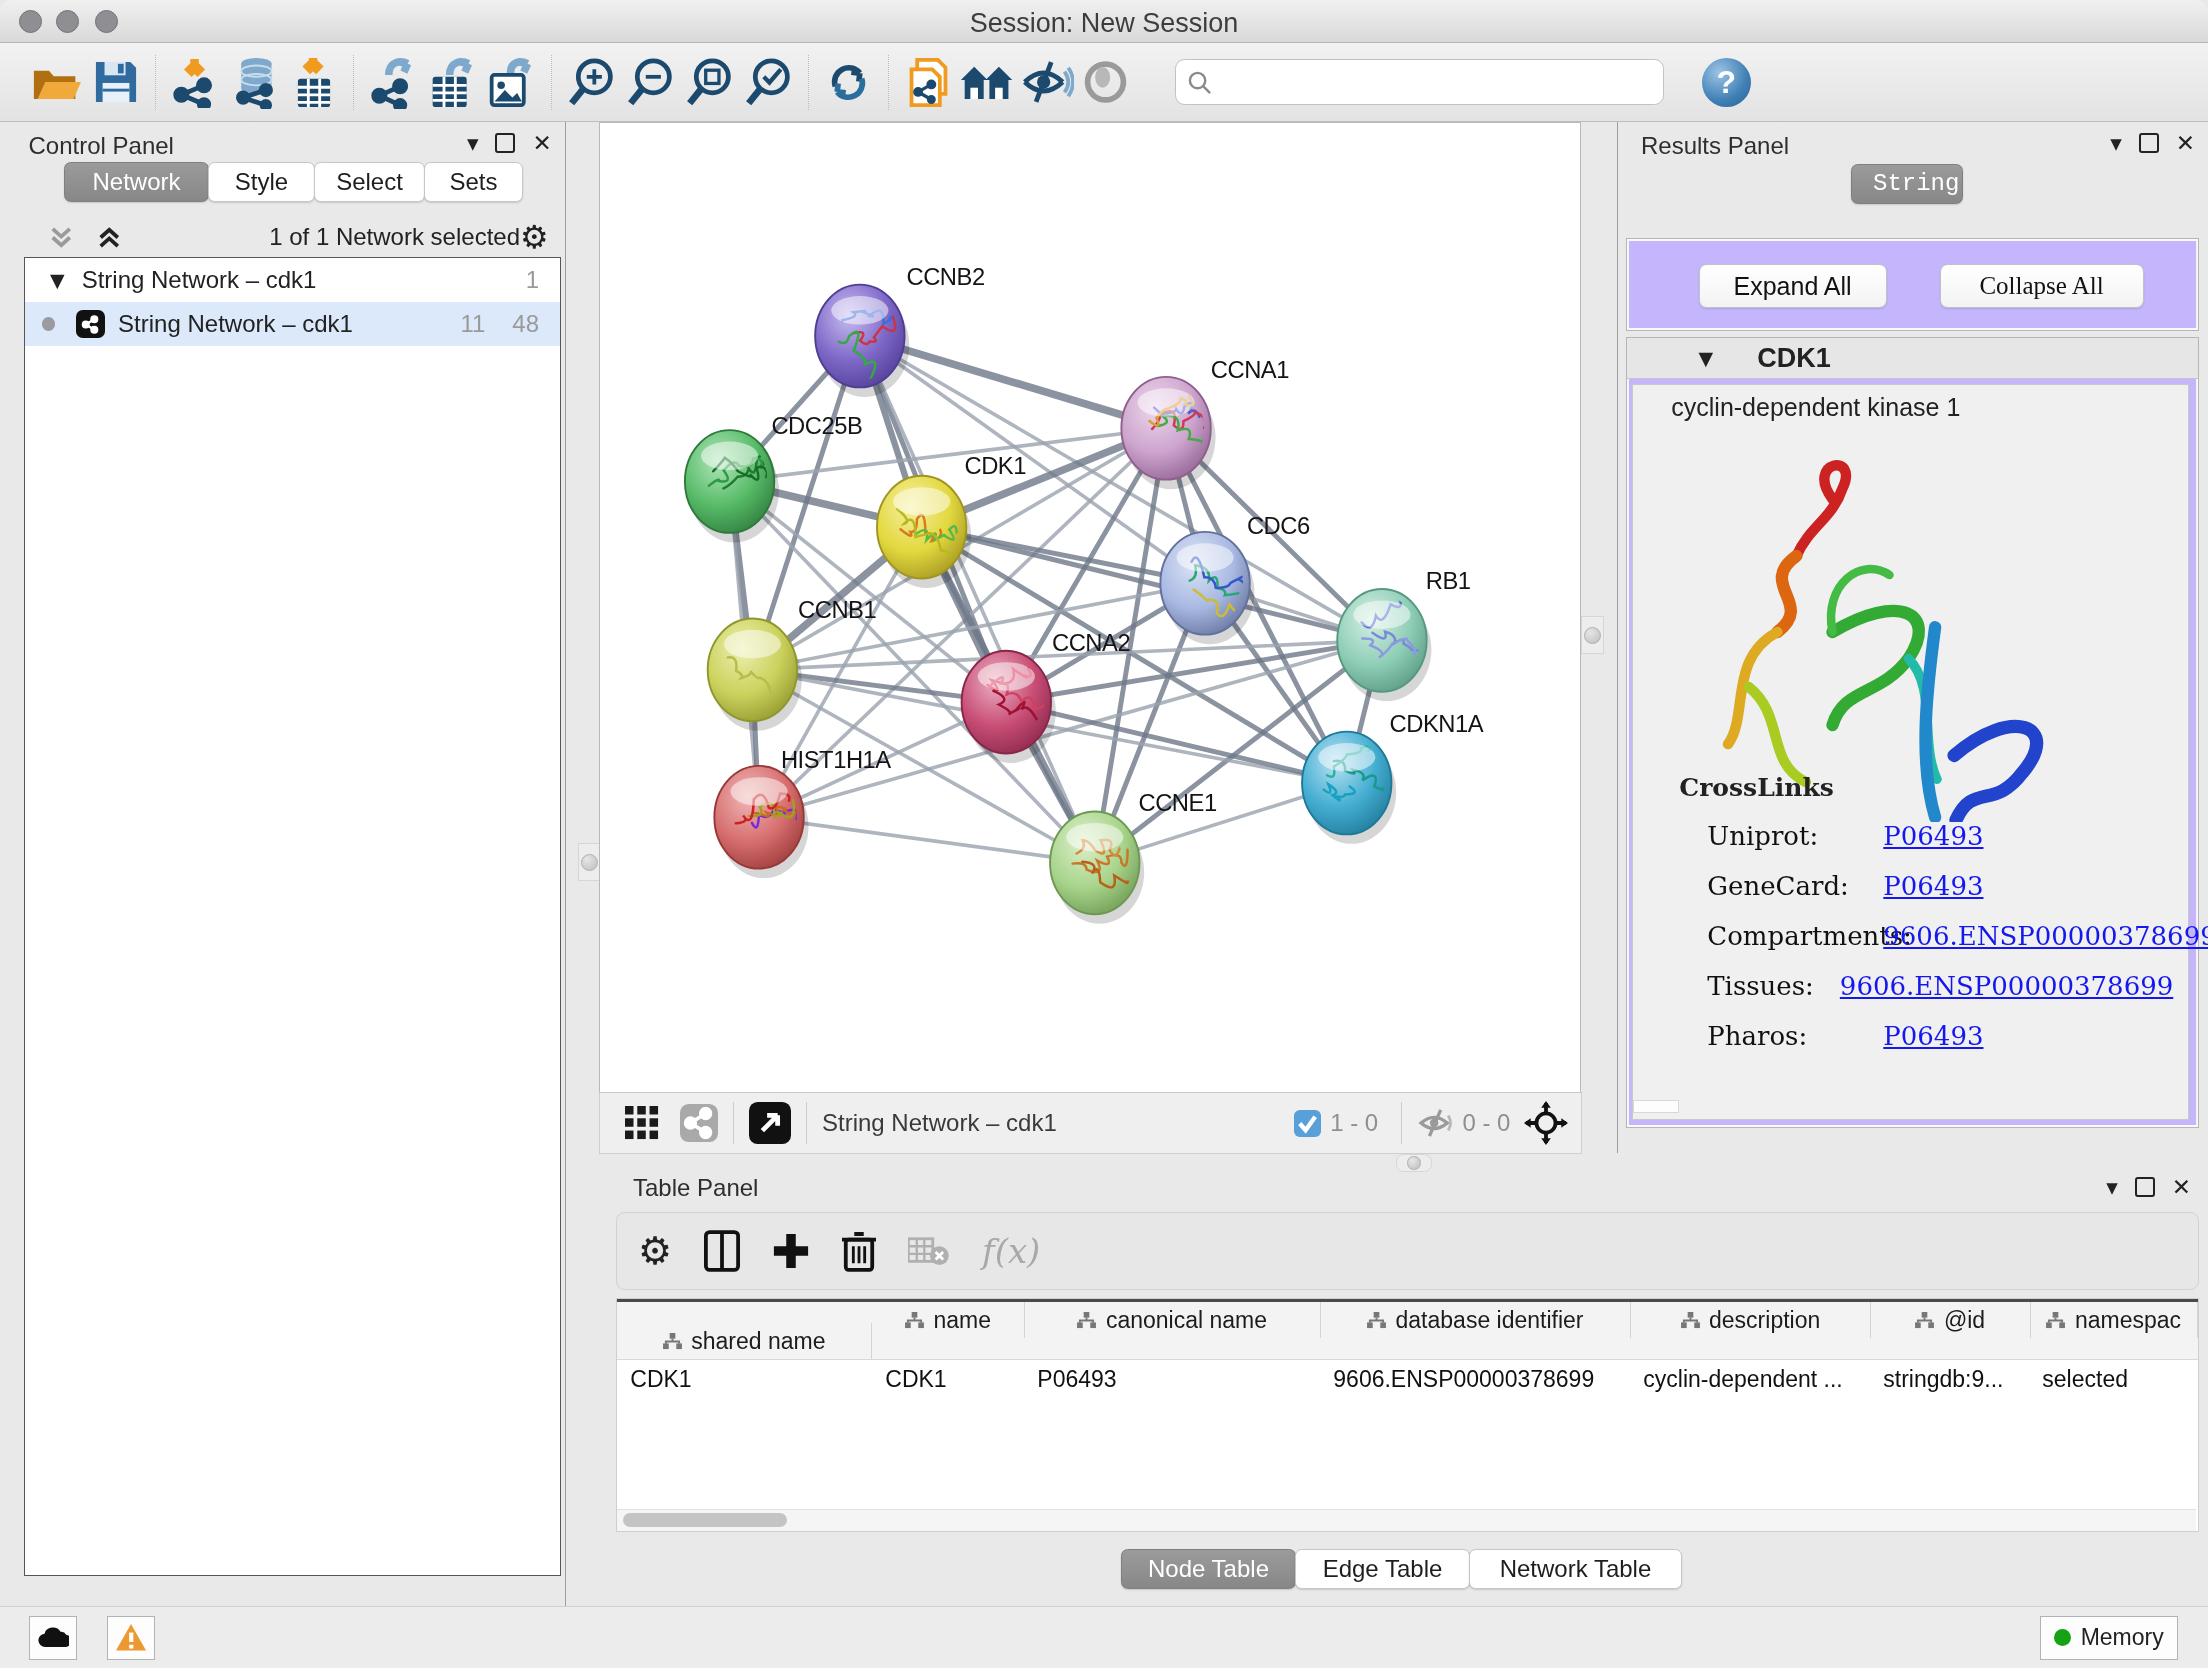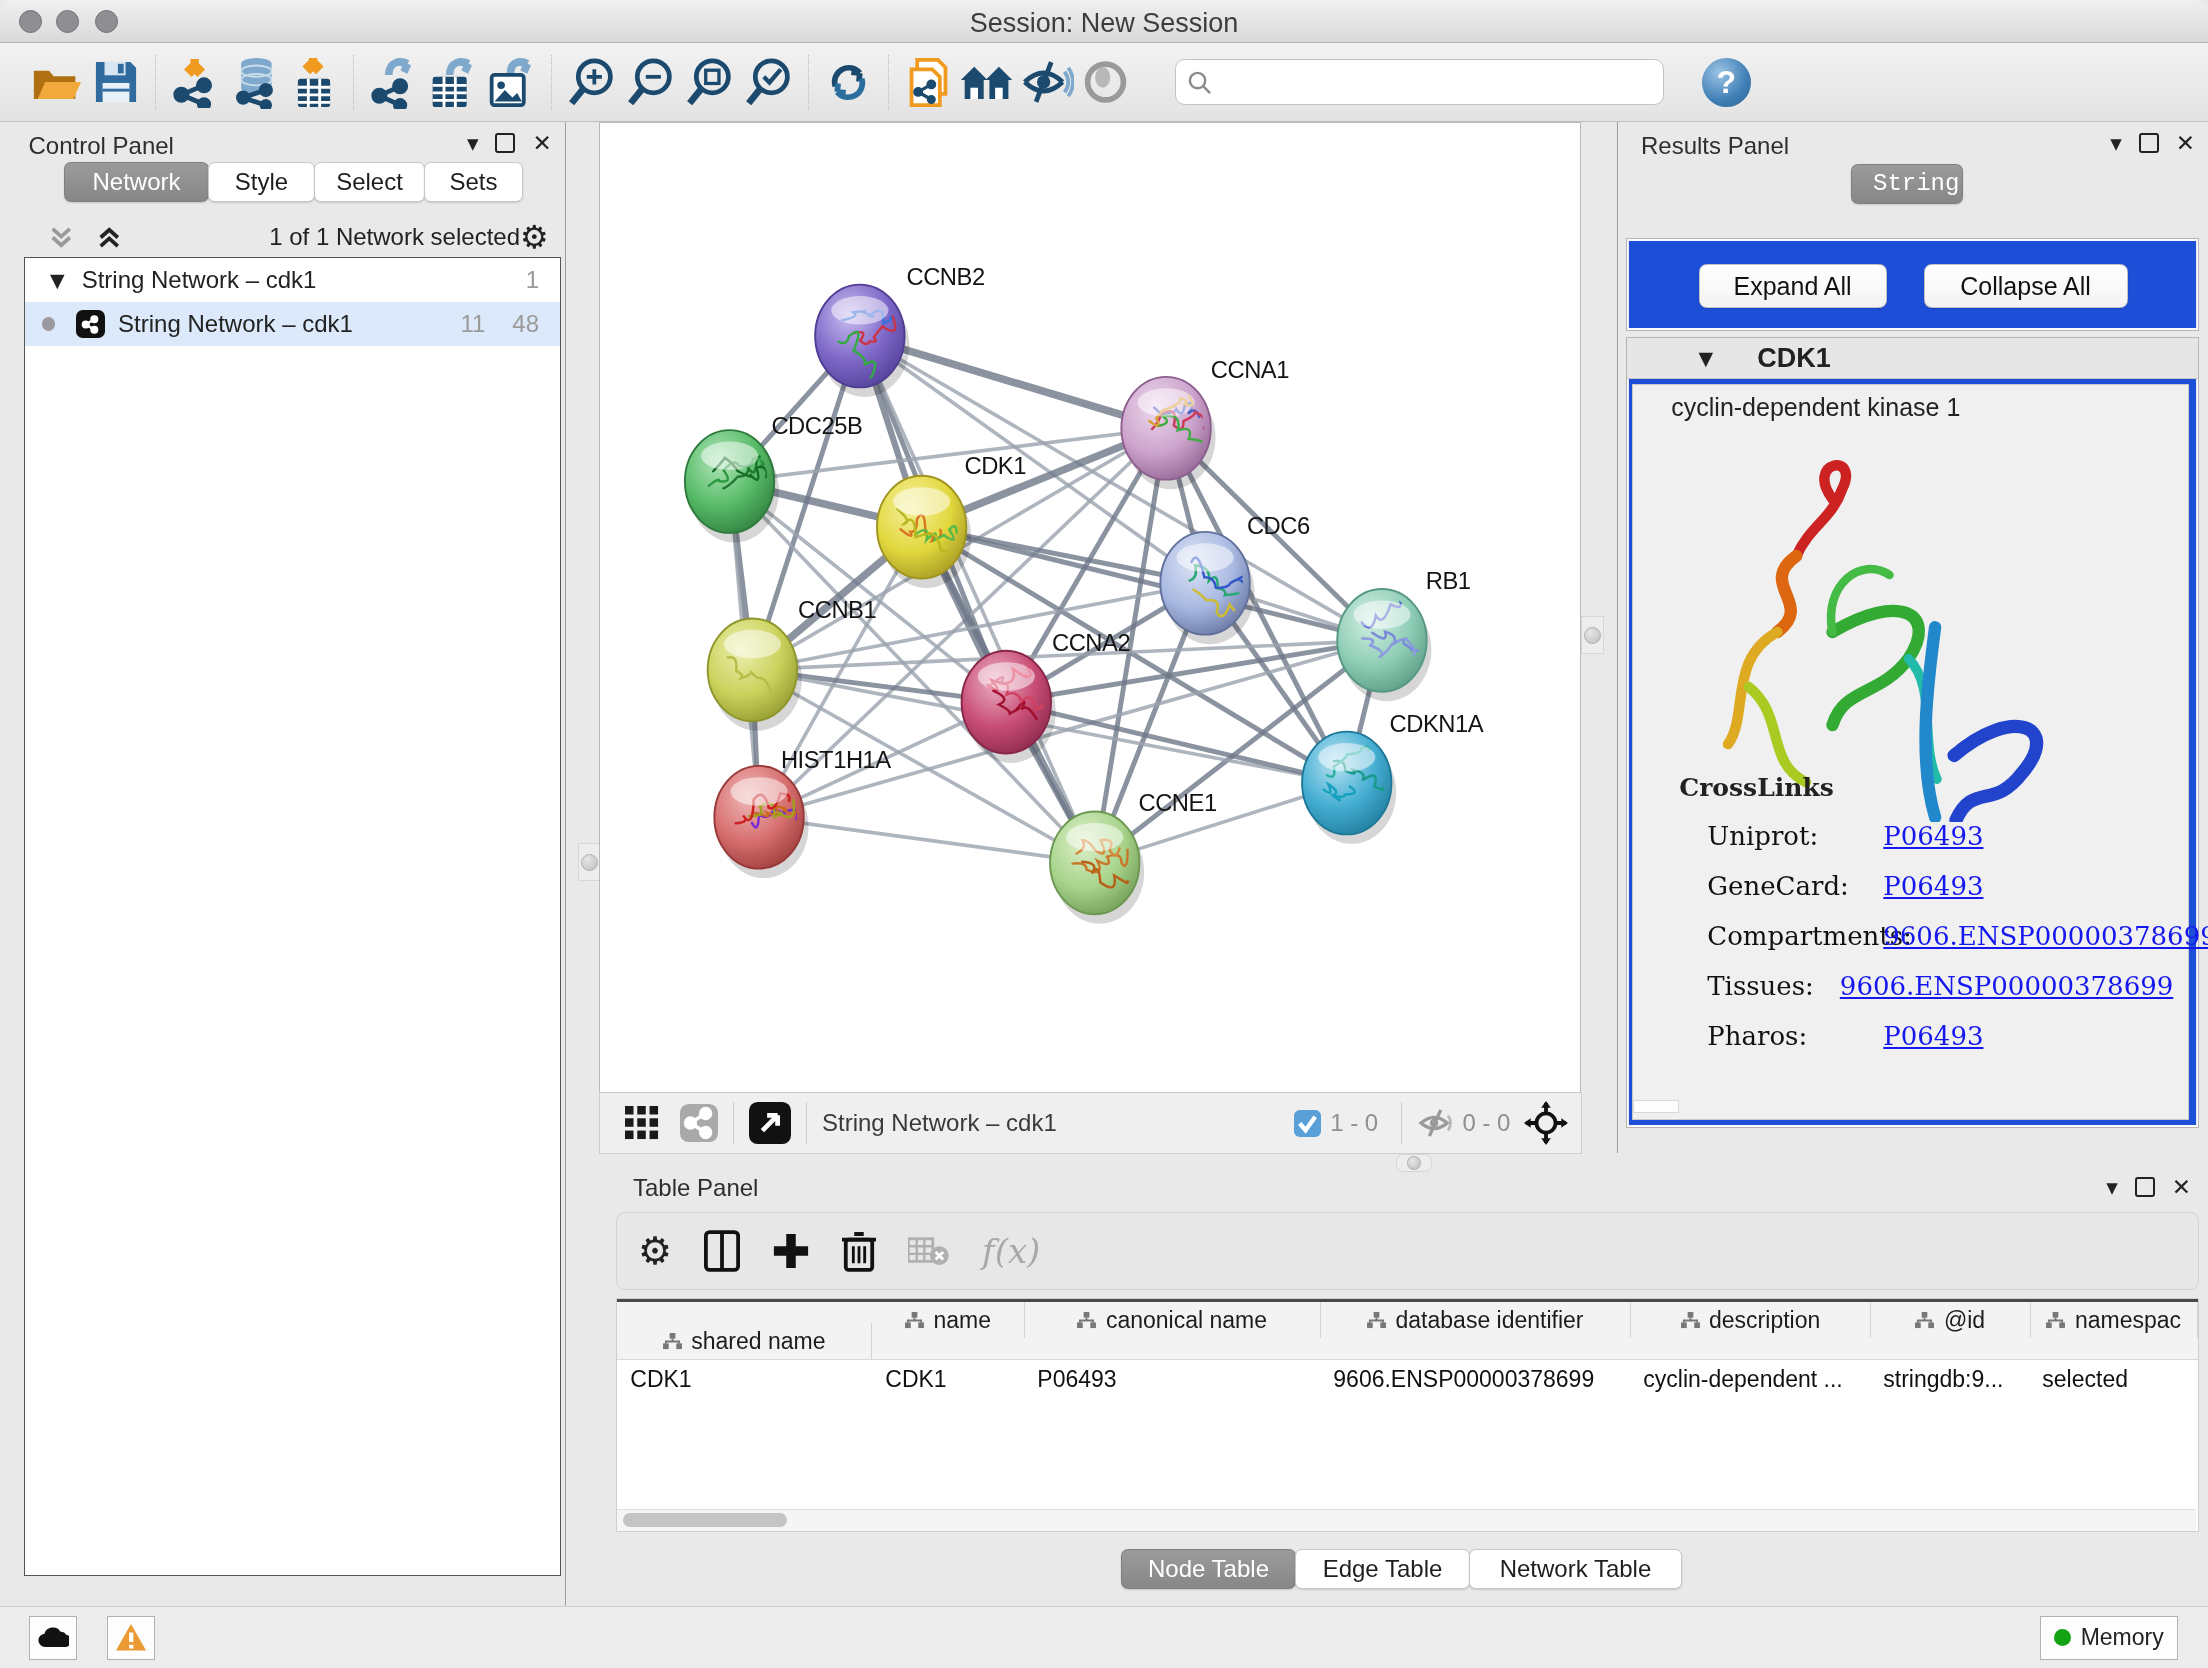--- a/index.html
+++ b/index.html
@@ -40,21 +40,21 @@
   .trow .cnt{color:#9a9a9a;}
   .selrow{background:#dce9fa;}
   .sharesq{width:28.5px;height:28.5px;background:#111;border-radius:6.7px;display:flex;align-items:center;justify-content:center;}
   
   .netcanvas{background:#fff;border:1px solid #b9b9b9;}
   .netbar{background:#efefef;border:1px solid #cfcfcf;border-top:1px solid #c9c9c9;
     display:flex;align-items:center;font-size:24px;color:#3a3a3a;}
   .nbsep{width:1px;height:42px;background:#cccccc;margin:0 15px;}
   .graytxt{color:#8f8f8f;}
   
-  .rbox{border:1.9px solid #b6b6b6;box-shadow:inset 0 0 0 1.9px #fafafa;background:#1d4ed8;}
+  .rbox{border:1.9px solid #b6b6b6;box-shadow:inset 0 0 0 1.9px #fafafa;background:#c4b5fd;}
   .btn{background:linear-gradient(#ffffff,#f3f3f3);border:1px solid #c2c2c2;border-radius:7.6px;
     font-size:25px;color:#111;display:flex;align-items:center;justify-content:center;
     box-shadow:0 1px 1.9px rgba(0,0,0,.12);}
   .sechdr{background:#e6e6e6;border-bottom:1.9px solid #c6c6c6;display:flex;align-items:center;}
   .serif{font-family:"DejaVu Serif",serif;}
   .xlink{color:#1417ee;text-decoration:underline;}
   .xrow{display:flex;font-size:26px;margin-bottom:20px;}
   .xrow .xl{width:176px;color:#111;}
   
   .ttoolbar{background:#e7e7e7;border:1px solid #d2d2d2;border-radius:8.6px;display:flex;
@@ -617,21 +617,21 @@
   <div class="abs pctrl" style="right:15px;top:7.6px;">
     <span class="glyph">▾</span>
     <span class="floatbox"></span>
     <span class="glyph" style="font-weight:bold;">✕</span>
   </div>
   <div class="abs seg" style="left:234px;top:42px;font-family:Liberation Mono, monospace;">
     <div class="tab sel" style="width:68px;">String</div>
   </div>
   <div class="abs rbox" style="left:7.6px;top:116px;width:571px;height:91px;">
     <div class="btn abs" style="left:72px;top:25px;width:186px;height:42px;">Expand All</div>
-    <div class="btn abs" style="left:297px;top:25px;width:202px;height:42px;">Collapse All</div>
+    <div class="btn abs" style="left:313px;top:25px;width:202px;height:42px;font-family:Liberation Serif, serif;">Collapse All</div>
   </div>
   <div class="abs rbox" style="left:7.6px;top:215px;width:571px;height:789px;">
     <div class="sechdr" style="height:40px;">
       <span class="glyph" style="margin:0 44px 0 72px;font-size:19px;">▼</span>
       <span style="font-size:27px;font-weight:bold;">CDK1</span>
     </div>
     <div class="abs" style="left:5.7px;top:46px;width:555px;height:734px;background:#f0f0f0;border:1px solid #c8c8c8;">
       <div class="abs" style="left:38px;top:7.6px;font-size:25px;">cyclin-dependent kinase 1</div>
       <svg class="abs" style="left:57px;top:57px;" width="380" height="380" viewBox="0 0 400 400">
         <g fill="none" stroke-linecap="round">

